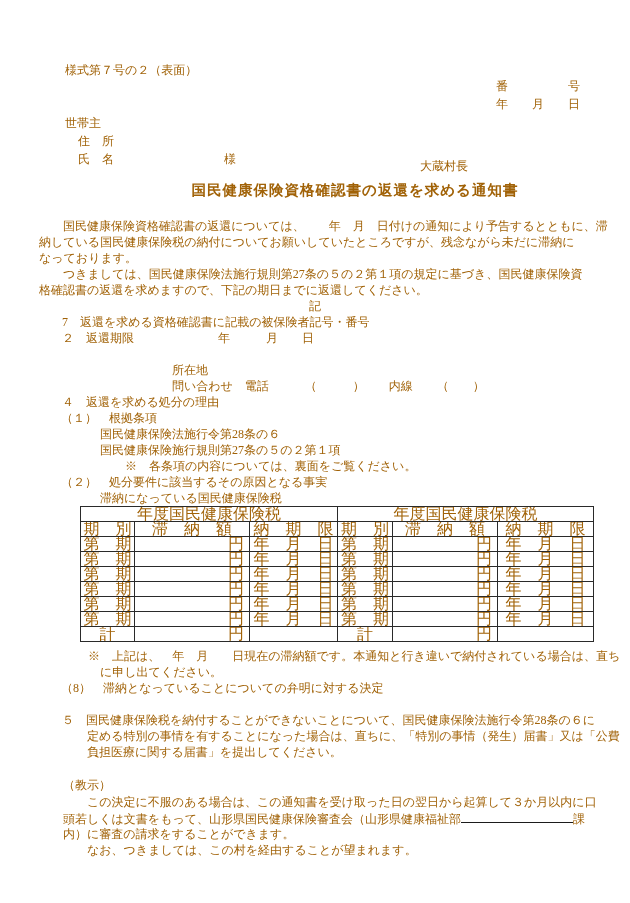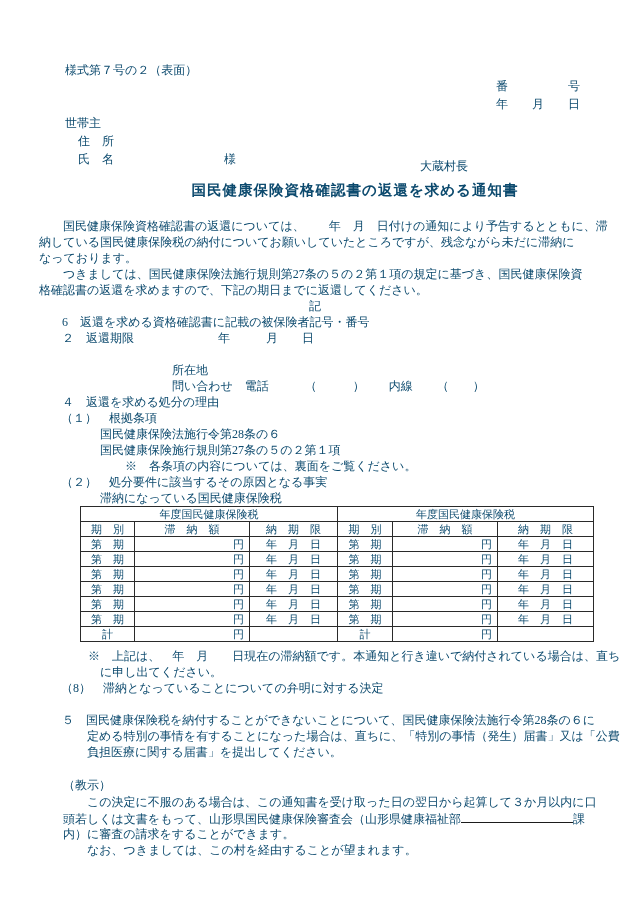--- a/index.html
+++ b/index.html
@@ -1,21 +1,21 @@
 <!DOCTYPE html>
 <html lang="ja"><head>
 <meta charset="utf-8">
 <style>
   html,body{margin:0;padding:0;background:#888;}
   .page{
     position:relative;
     width:630px;height:903px;
     margin:0 auto;
     background:#ffffff;
-    color:#0c4a6e;
+    color:#a16207;
     font-family:"Liberation Serif","DejaVu Serif",serif;
     font-size:12px;
     line-height:16px;
     overflow:hidden;
   }
   .abs{position:absolute;white-space:pre;}
   .pre{white-space:pre;}
   .doc-title{
     font-weight:bold;
     font-size:14.5px;
@@ -24,21 +24,21 @@
     letter-spacing:1px;
   }
   .right-head{right:50px;text-align:center;}
   
   table.arrears{
     position:absolute;
     top:506px;left:80px;
     width:513px;
     border-collapse:collapse;
     table-layout:fixed;
-    font-size:11px;
+    font-size:16px;
   }
   table.arrears td,table.arrears th{
     border:1px solid #2a2a2a;
     height:14px;
     line-height:14px;
     padding:0;
     text-align:center;
     font-weight:normal;
     white-space:pre;
     overflow:hidden;
@@ -67,21 +67,21 @@
 
   <div class="abs doc-title" style="top:182px;left:0;padding-left:40px;">国民健康保険資格確認書の返還を求める通知書</div>
 
   <div class="abs pre" style="top:218px;left:39px;">　　国民健康保険資格確認書の返還については、　　年　月　日付けの通知により予告するとともに、滞
 納している国民健康保険税の納付についてお願いしていたところですが、残念ながら未だに滞納に
 なっております。</div>
   <div class="abs pre" style="top:266px;left:39px;">　　つきましては、国民健康保険法施行規則第27条の５の２第１項の規定に基づき、国民健康保険資
 格確認書の返還を求めますので、下記の期日までに返還してください。</div>
   <div class="abs" style="top:298px;left:0;width:100%;text-align:center;">記</div>
 
-  <div class="abs" style="top:314px;left:62px;">6　返還を求める資格確認書に記載の被保険者記号・番号</div>
+  <div class="abs" style="top:314px;left:62px;">7　返還を求める資格確認書に記載の被保険者記号・番号</div>
   <div class="abs" style="top:330px;left:62px;">２　返還期限　　　　　　　年　　　月　　日</div>
   <div class="abs" style="top:362px;left:172px;">所在地</div>
   <div class="abs" style="top:378px;left:172px;">問い合わせ　電話　　　（　　　）　　内線　　（　　）</div>
   <div class="abs" style="top:394px;left:62px;">４　返還を求める処分の理由</div>
   <div class="abs" style="top:410px;left:61px;">（１）　根拠条項</div>
   <div class="abs" style="top:426px;left:100px;">国民健康保険法施行令第28条の６</div>
   <div class="abs" style="top:442px;left:100px;">国民健康保険施行規則第27条の５の２第１項</div>
   <div class="abs" style="top:458px;left:125px;">※　各条項の内容については、裏面をご覧ください。</div>
   <div class="abs" style="top:474px;left:61px;">（２）　処分要件に該当するその原因となる事実</div>
   <div class="abs" style="top:490px;left:100px;">滞納になっている国民健康保険税</div>

